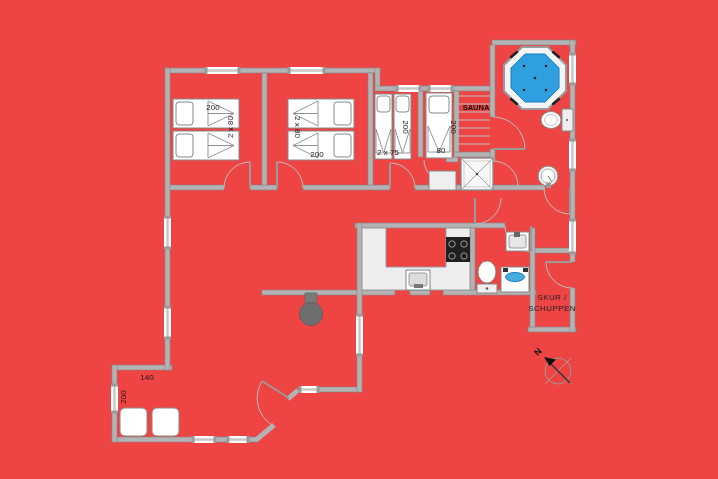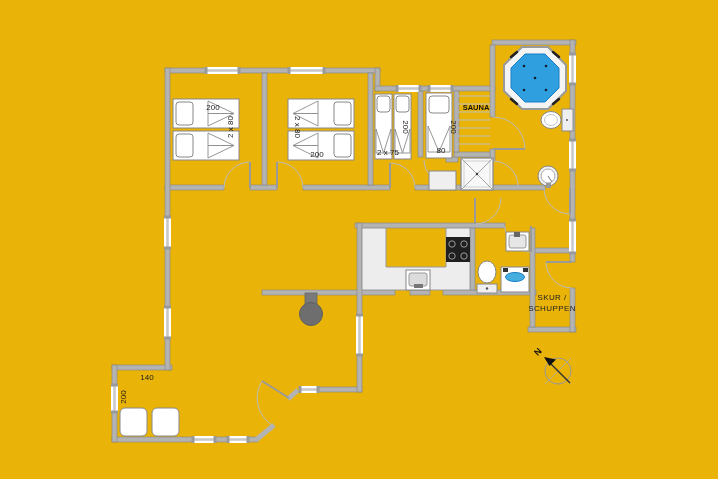--- a/index.html
+++ b/index.html
@@ -1,16 +1,16 @@
 <!DOCTYPE html>
 <html><head>
 <meta charset="utf-8">
 <style>
   html,body{margin:0;padding:0;background:#fff;}
-  .stage{width:718px;height:479px;position:relative;background:#eab308;overflow:hidden;}
+  .stage{width:718px;height:479px;position:relative;background:#ef4444;overflow:hidden;}
   svg{display:block;}
   .wall{fill:#b3b3b3;stroke:#858585;stroke-width:.6;}
   .wall-line{stroke:#b3b3b3;stroke-width:5;}
   .fix{fill:#ffffff;stroke:#888;stroke-width:1;}
   .fix2{fill:#efefef;stroke:#888;stroke-width:1;}
   .fold{fill:#ffffff;stroke:#8a8a8a;stroke-width:.9;}
   .door-arc{fill:none;stroke:#bdbdbd;stroke-width:1;}
   .door-leaf{stroke:#9a9a9a;stroke-width:2;}
   .dim{font-family:"Liberation Sans",sans-serif;font-size:8px;fill:#1a1a1a;text-anchor:middle;}
   .roomlbl{font-family:"Liberation Sans",sans-serif;font-size:7.5px;font-weight:bold;fill:#111;text-anchor:middle;}

